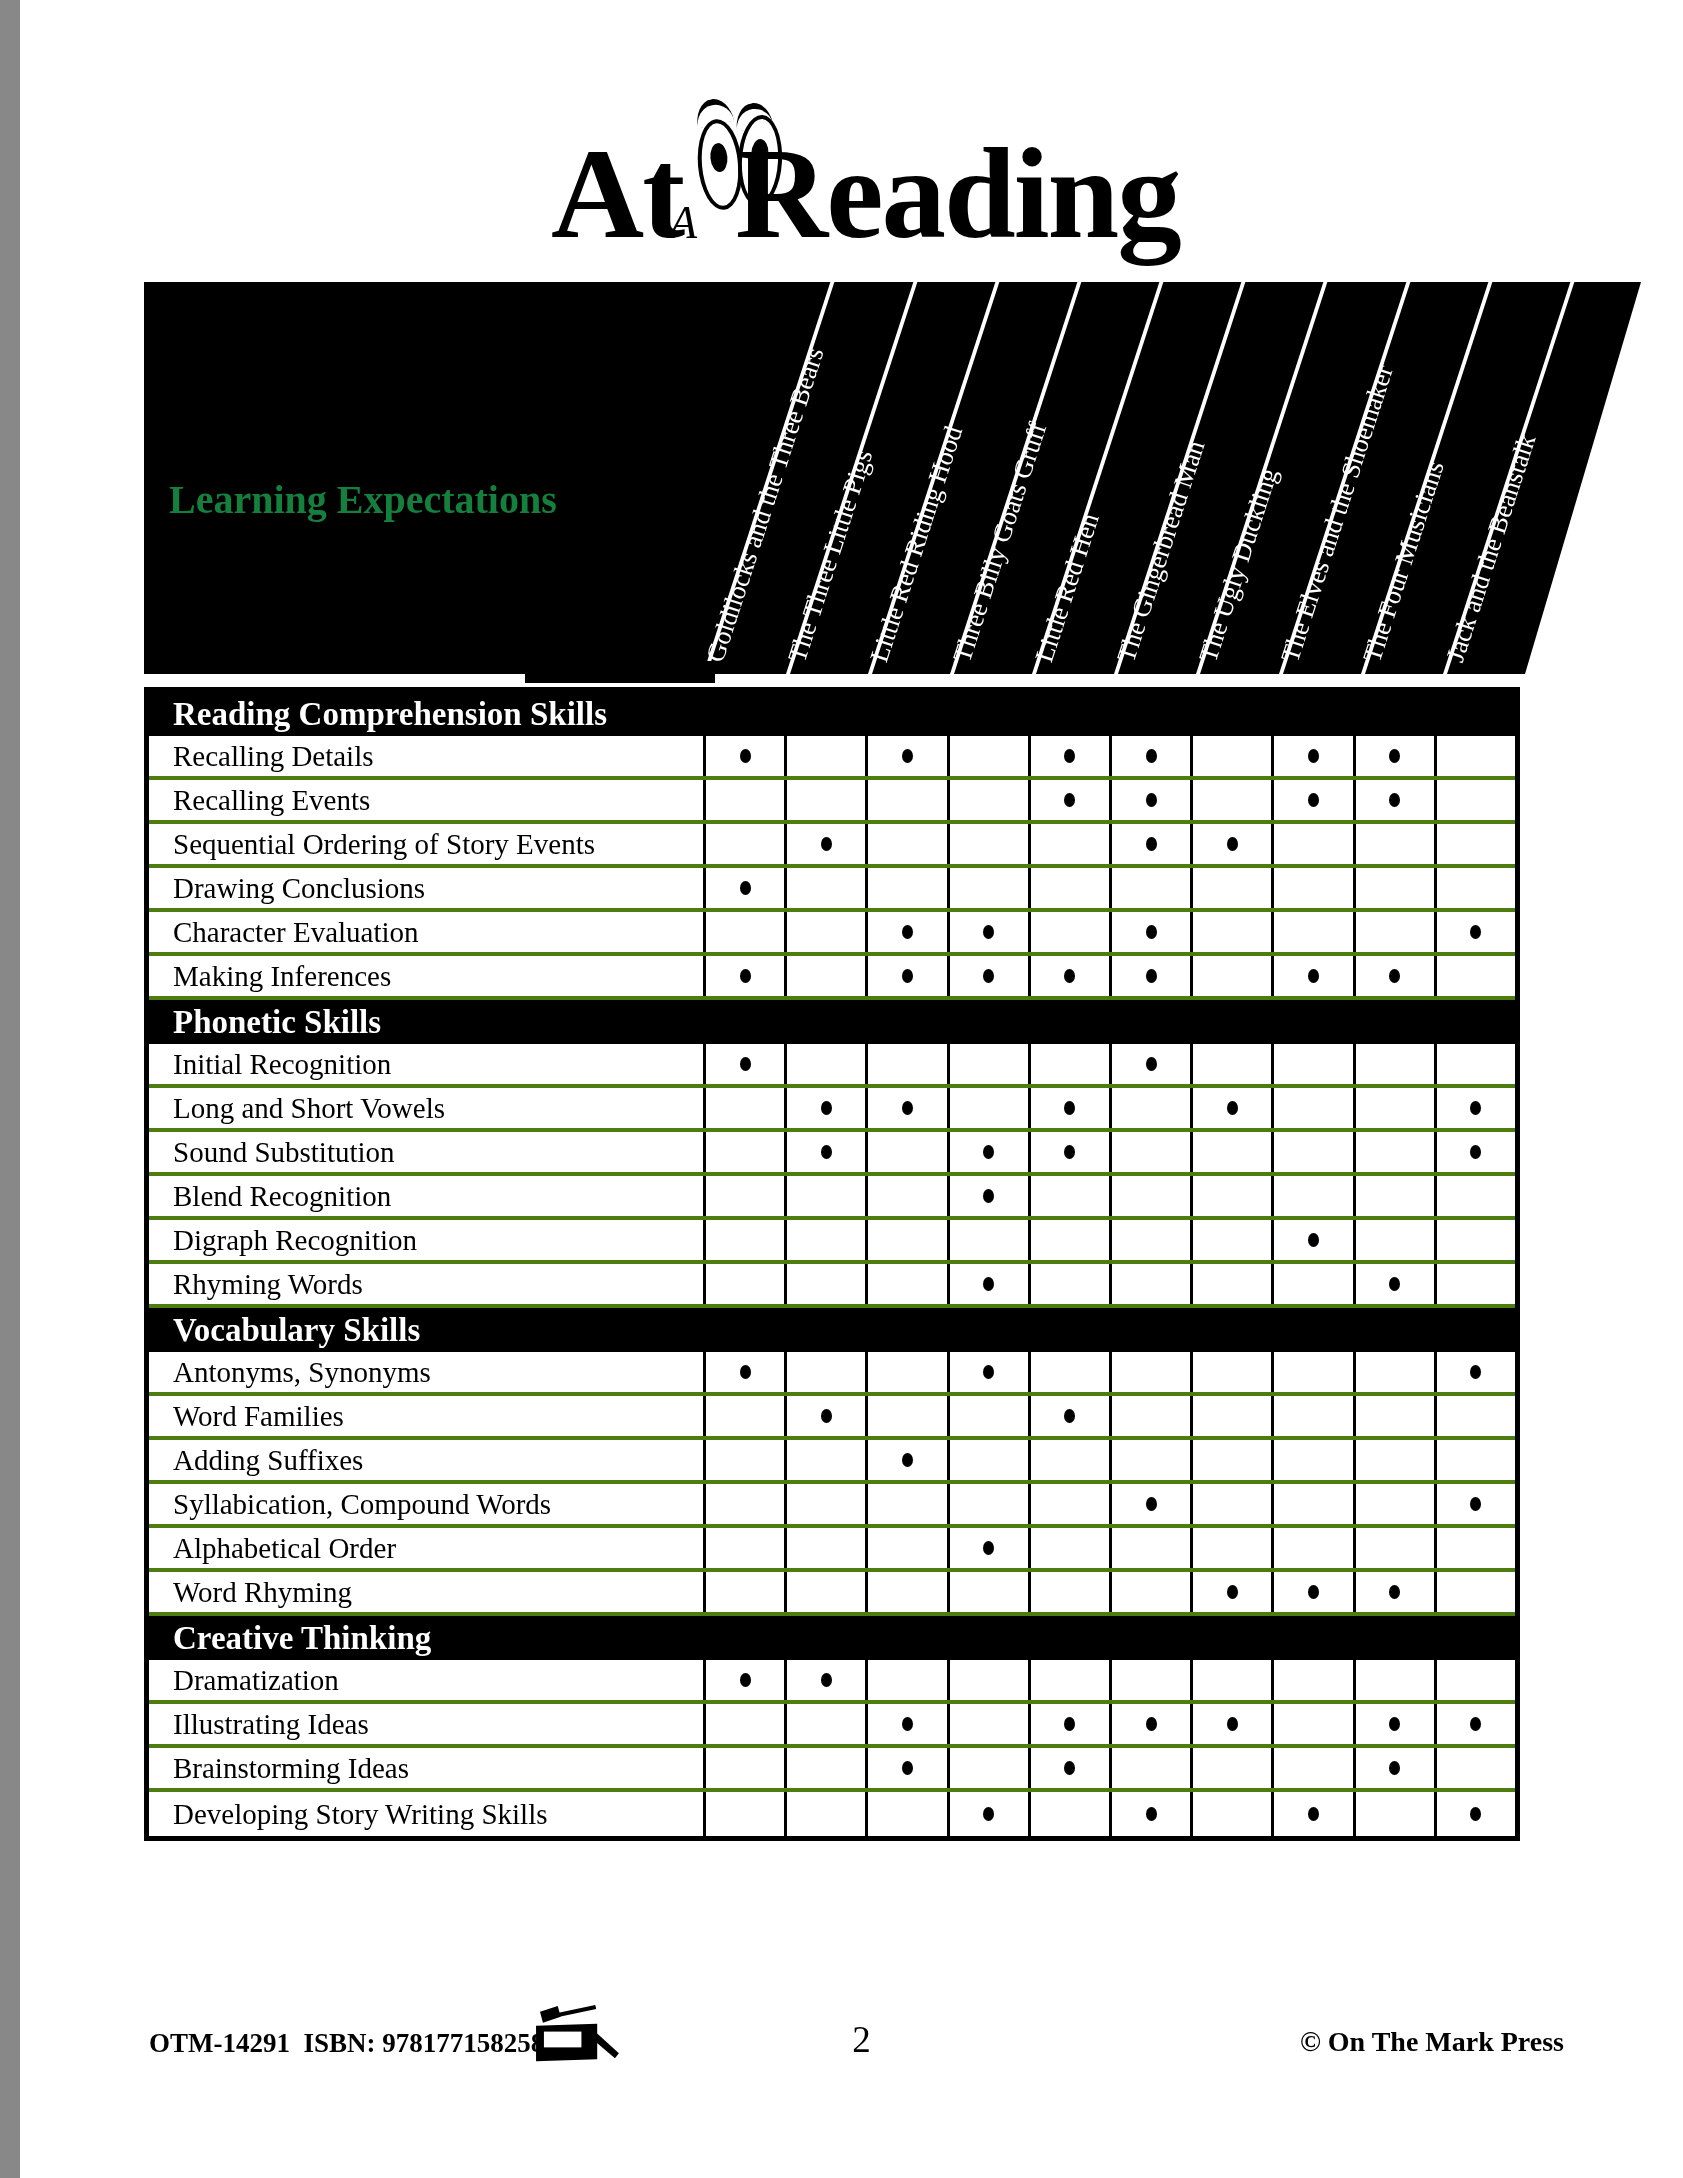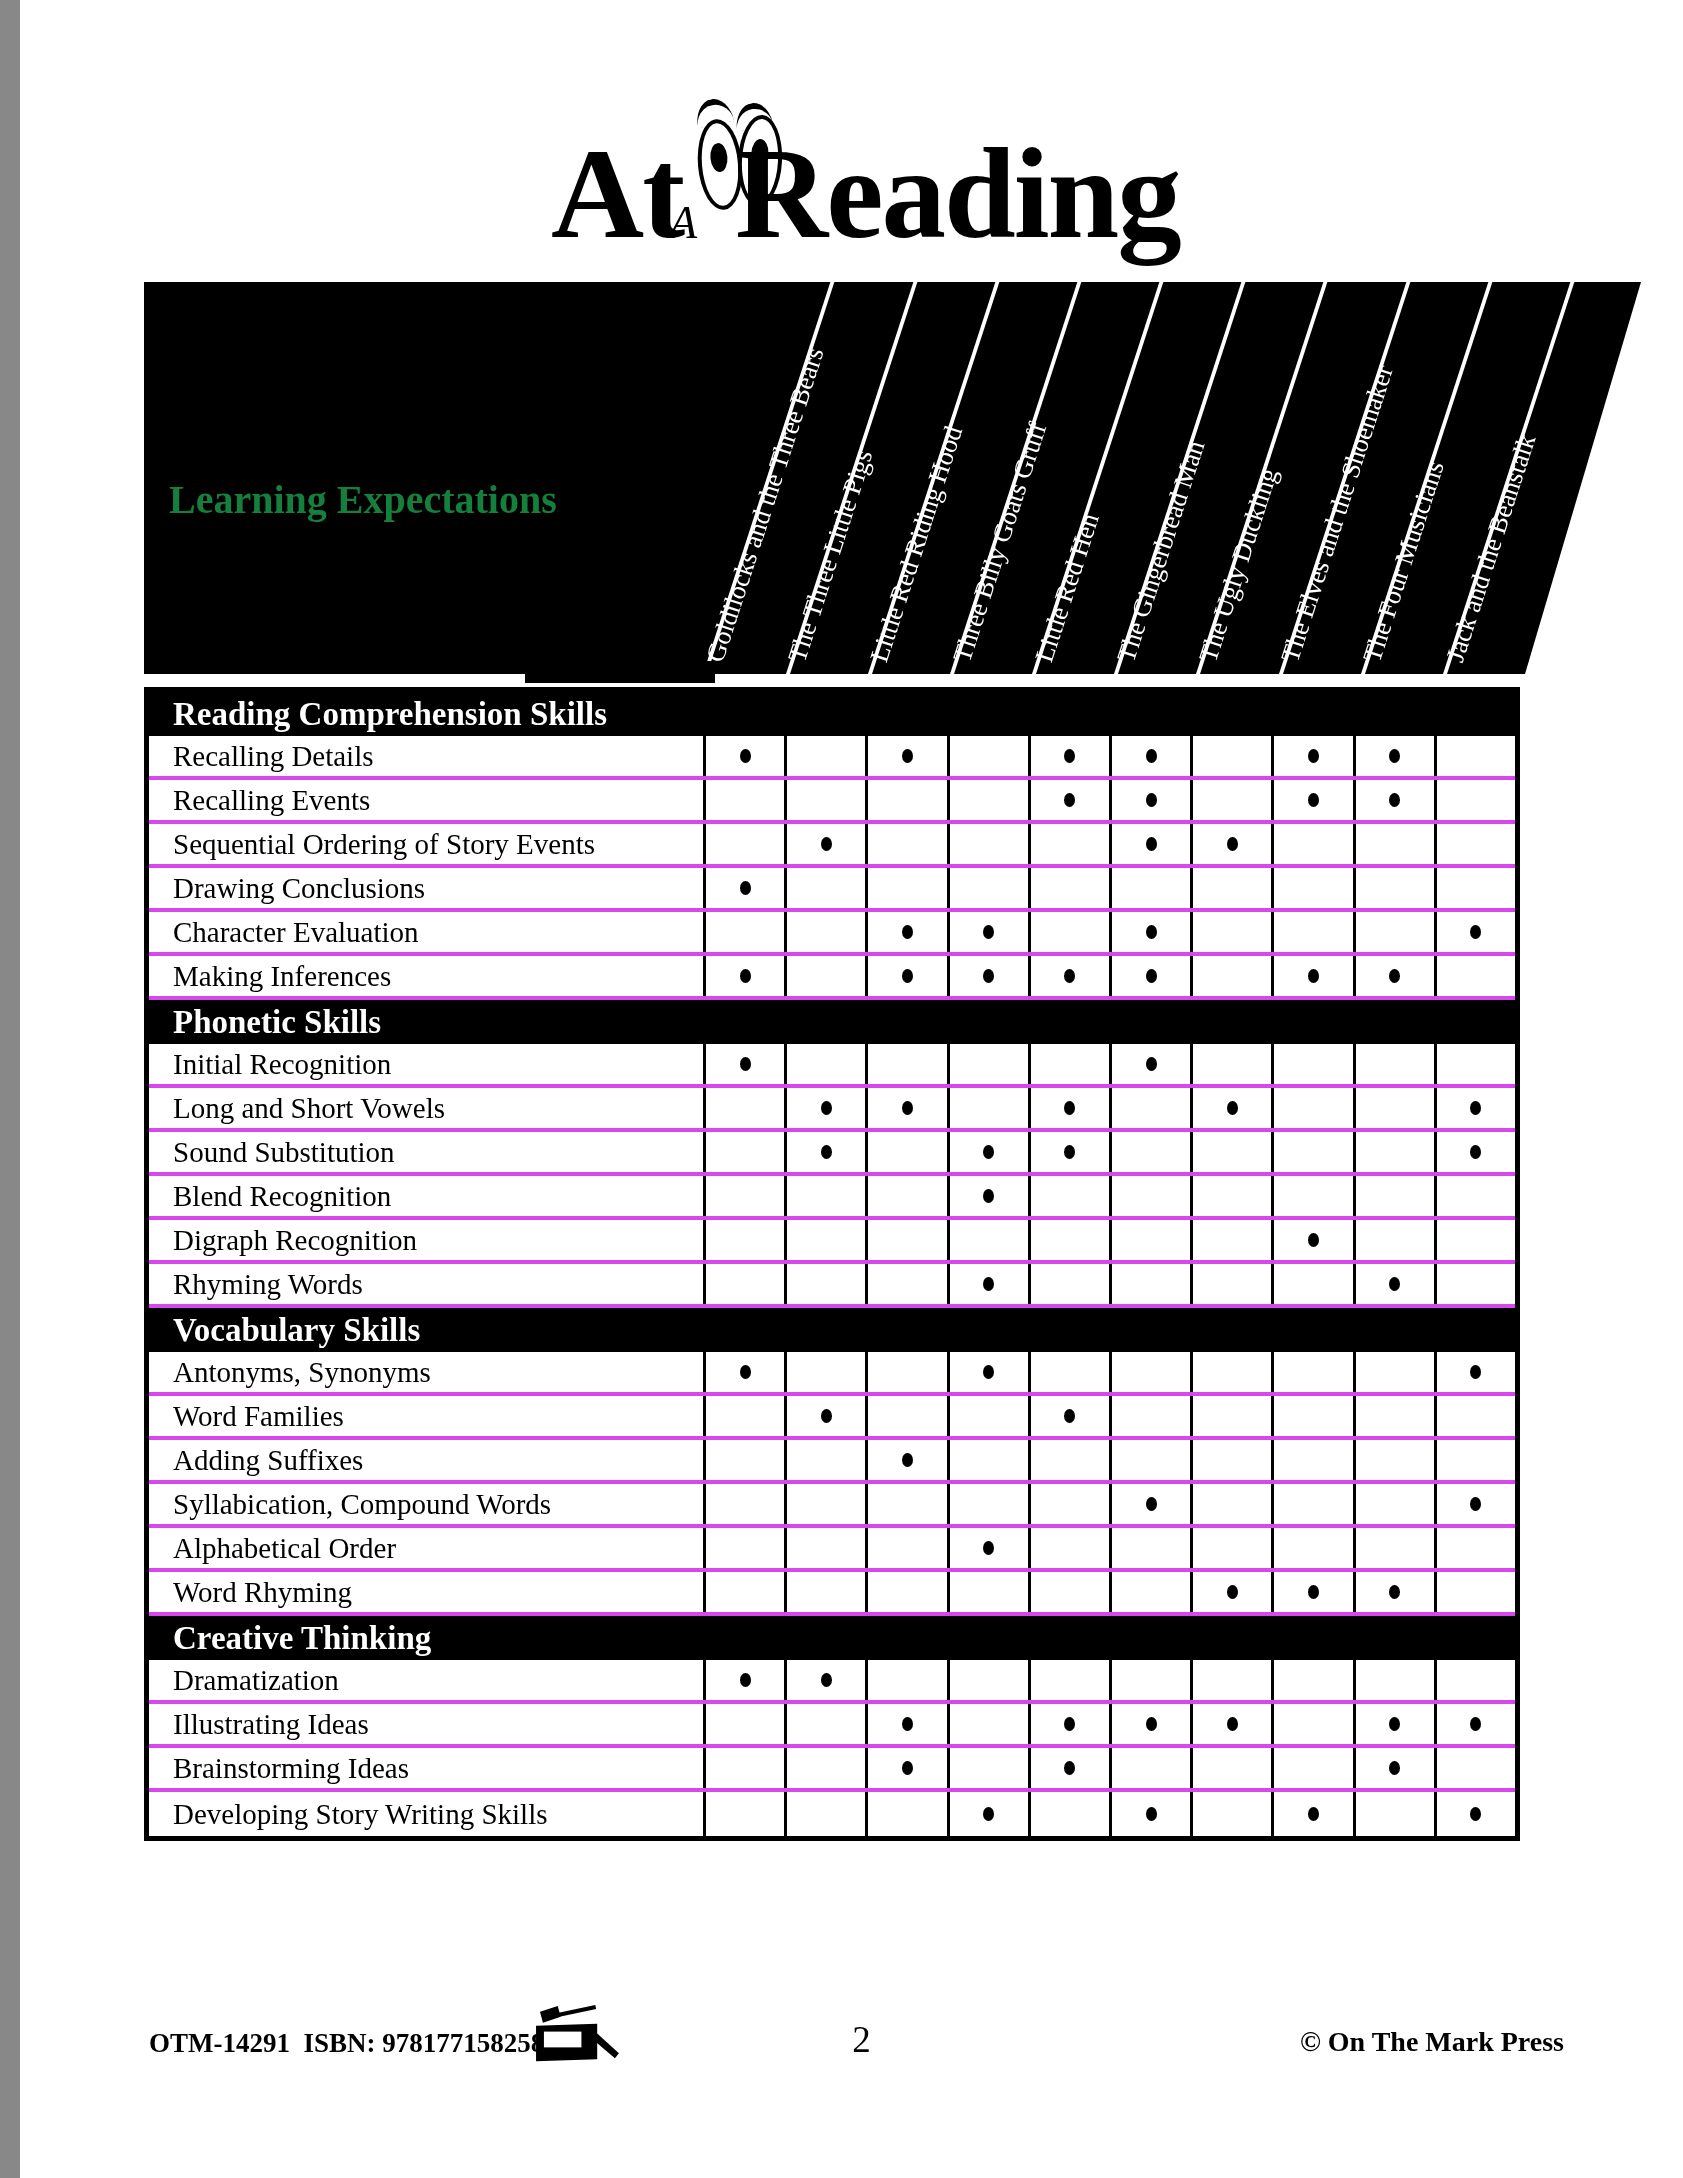--- a/index.html
+++ b/index.html
@@ -29,21 +29,21 @@
          transform:skewX(-18deg);transform-origin:50% 100%;}
   .col-label{position:absolute;bottom:8px;color:#fff;font-size:26px;white-space:nowrap;
              transform:rotate(-72deg);transform-origin:0 100%;}
   .head-step{position:absolute;left:505px;top:661px;width:190px;height:22px;background:#000;}
 
   
   .tbody{position:absolute;left:124px;top:687px;width:1376px;border:5px solid #000;
          box-sizing:border-box;background:#fff;}
   .sec{height:44px;background:#000;color:#fff;font-weight:bold;font-size:33px;
        line-height:44px;padding-left:24px;box-sizing:border-box;}
-  .row{display:flex;height:44px;border-bottom:4px solid #d946ef;box-sizing:border-box;}
+  .row{display:flex;height:44px;border-bottom:4px solid #4d7c0f;box-sizing:border-box;}
   .row:last-child{border-bottom:none;}
   .cell{flex:1;display:flex;align-items:center;justify-content:center;box-sizing:border-box;
         border-left:3px solid #000;}
   .cell.label{flex:0 0 554px;justify-content:flex-start;padding-left:24px;font-size:29px;
               border-left:none;white-space:nowrap;}
   .dot{width:11px;height:14px;background:#000;border-radius:50%;}
 
   
   .foot-left{position:absolute;left:129px;top:2028px;font-size:27px;font-weight:bold;white-space:pre;}
   .foot-page{position:absolute;left:0;top:2018px;width:1683px;text-align:center;font-size:37px;}

